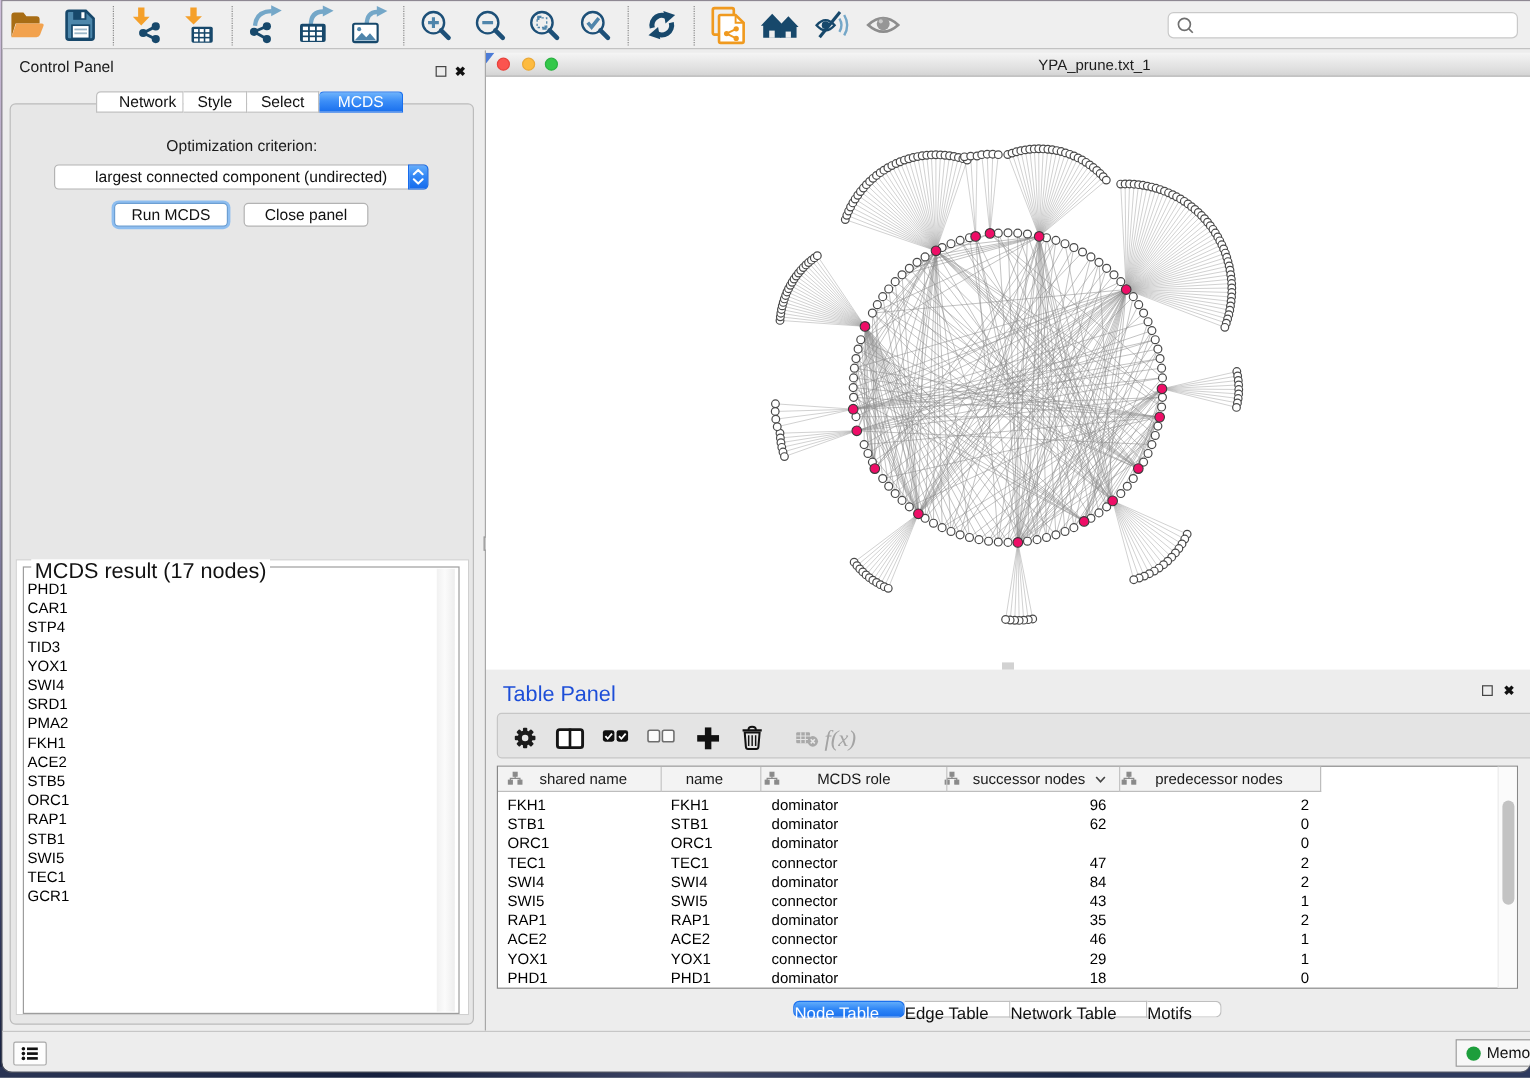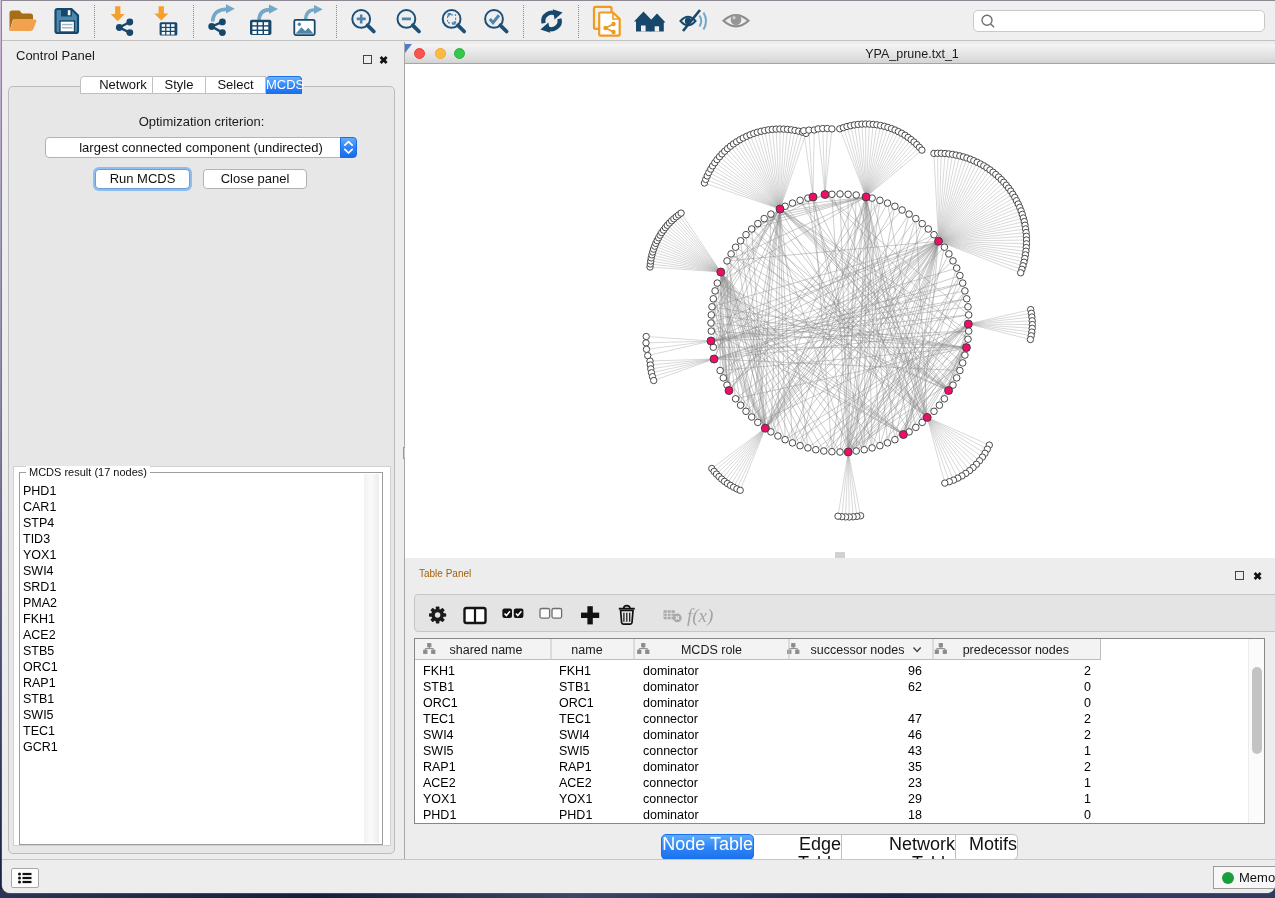--- a/index.html
+++ b/index.html
@@ -31,52 +31,52 @@
   #spinner{position:absolute;right:-1px;top:-1px;width:17px;height:21px;
            background:linear-gradient(180deg,#64adfb 0%,#2f85f5 50%,#176ced 100%);
            border:1px solid #176ced;border-radius:0 4px 4px 0;}
   .btn{position:absolute;height:20px;background:#fff;border:1px solid #b3b3b3;border-radius:4px;
        font-size:13px;color:#111;text-align:center;line-height:18px;}
   #runbtn{left:86px;top:82px;width:95px;box-shadow:0 0 0 2px #8ebef0;border-color:#6d9fd2;}
   #closebtn{left:194px;top:82px;width:104px;}
   #mcdspanel{position:absolute;left:4px;top:379px;width:378px;height:380px;background:#fff;
              border:1px solid #d0d0d0;}
   #fieldset{position:absolute;left:5px;top:5px;width:364px;height:373px;border:1px solid #9d9d9d;}
-  #legend{position:absolute;left:6px;top:-7px;background:#fff;padding:0 3px;font-size:11px;color:#111;}
+  #legend{position:absolute;left:6px;top:-7px;background:#fff;padding:0 3px;font-size:18px;color:#111;}
   #mcdslist{position:absolute;left:1px;top:10px;width:340px;}
   .mi{height:16px;line-height:16px;font-size:12.5px;color:#000;padding-left:2px;}
   #mscroll{position:absolute;left:344px;top:1px;width:15px;height:369px;
            background:linear-gradient(90deg,#f1f1f1,#fbfbfb 45%,#ededed);}
   #vdivider{position:absolute;left:402px;top:41px;width:1px;height:817px;background:#a8a8a8;}
   #nettitle{position:absolute;left:403px;top:43px;width:870px;height:20px;
             background:linear-gradient(180deg,#f5f5f5,#dcdcdc 80%,#d3d3d3);
             border-bottom:1px solid #a6a6a6;}
   #nettitle .t{position:absolute;left:72px;width:870px;text-align:center;top:3px;font-size:12.5px;color:#1d1d1d;}
   .tl{position:absolute;top:4px;width:11px;height:11px;border-radius:50%;}
   #netcanvas{position:absolute;left:403px;top:63px;width:870px;height:494px;background:#fff;}
-  #tptitle{position:absolute;left:417px;top:567px;font-size:10px;color:#a16207;text-align:center;}
+  #tptitle{position:absolute;left:417px;top:567px;font-size:18px;color:#1d4ed8;text-align:center;}
   #tptoolbar{position:absolute;left:412px;top:593px;width:932px;height:38px;background:#e4e4e4;
              border:1px solid #c6c6c6;border-radius:4px;}
   #thead{position:absolute;left:412px;top:637px;width:851px;height:186px;background:#fff;
          border:1px solid #888;}
   #theadrow{position:absolute;left:0;top:0;width:686px;height:21px;background:#f3f3f3;
             border-bottom:1px solid #bdbdbd;border-right:1px solid #bdbdbd;}
   #tbody{position:absolute;left:0;top:24px;width:686px;}
   .tr{position:relative;height:16px;line-height:16px;font-size:12.5px;color:#000;}
   .tr span{position:absolute;top:0;}
   .c1{left:8px;}
   .c2{left:144px;}
   .c3{left:228px;}
   .c4{left:0;width:507px;text-align:right;}
   .c5{left:0;width:676px;text-align:right;}
   #tscroll{position:absolute;left:833px;top:0;width:16px;height:184px;background:#fbfbfb;border-left:1px solid #ececec;}
   #tthumb{position:absolute;left:3px;top:28px;width:10px;height:87px;background:#c3c3c3;border-radius:5px;}
   #btabs{position:absolute;left:659px;top:833px;height:21px;display:flex;}
-  .btab{height:26px;line-height:19px;font-size:18px;color:#111;background:#fff;
-        border:1px solid #bfbfbf;border-left:none;text-align:right;}
+  .btab{height:14px;line-height:19px;font-size:14px;color:#111;background:#fff;
+        border:1px solid #bfbfbf;border-left:none;text-align:left;}
   .btab:first-child{border-left:1px solid #bfbfbf;border-radius:5px 0 0 5px;}
   .btab:last-child{border-radius:0 5px 5px 0;}
   .btab.sel{background:linear-gradient(180deg,#61acfa 0%,#2f86f6 50%,#1a71ef 100%);color:#fff;
             border-color:#1a70ee;border-radius:5px;}
   #statusbar{position:absolute;left:0;top:858px;width:1273px;height:34px;background:#ededed;
              border-top:1px solid #c6c6c6;}
   #listbtn{position:absolute;left:9px;top:8px;width:28px;height:20px;background:#fdfdfd;
            border:1px solid #a8a8a8;border-radius:2px;}
   #membtn{position:absolute;left:1188px;top:6px;width:75px;height:23px;background:#f7f7f7;
           border:1px solid #9b9b9b;font-size:13px;color:#111;margin-left:23px;}
@@ -192,21 +192,21 @@
     <div class="sep" style="left:576px;"></div>
   </div>
 
   <div id="cptitle">Control Panel</div>
   <div class="winbtn-sq" style="left:361px;top:54px;"></div>
   <div class="winbtn-x" style="left:377px;top:54px;">✖</div>
   <div id="tabs">
     <div class="tab" style="width:73px;padding-left:13px;">Network</div>
       <div class="tab" style="width:53px;">Style</div>
       <div class="tab" style="width:60px;">Select</div>
-      <div class="tab sel" style="width:36px;">MCDS</div>
+      <div class="tab sel" style="width:70px;">MCDS</div>
   </div>
   <div id="tabpane">
     <div id="dropdown">largest connected component (undirected)
       <div id="spinner">
         <svg width="15" height="19" viewBox="0 0 15 19">
           <path d="M3.8 7.2 L7.5 3.6 L11.2 7.2" fill="none" stroke="#fff" stroke-width="1.7" stroke-linecap="round" stroke-linejoin="round"></path>
           <path d="M3.8 11.4 L7.5 15 L11.2 11.4" fill="none" stroke="#fff" stroke-width="1.7" stroke-linecap="round" stroke-linejoin="round"></path>
         </svg>
       </div>
     </div>
@@ -1080,42 +1080,42 @@
           <span class="c1">TEC1</span>
           <span class="c2">TEC1</span>
           <span class="c3">connector</span>
           <span class="c4">47</span>
           <span class="c5">2</span>
         </div>
 <div class="tr">
           <span class="c1">SWI4</span>
           <span class="c2">SWI4</span>
           <span class="c3">dominator</span>
-          <span class="c4">46</span>
+          <span class="c4">84</span>
           <span class="c5">2</span>
         </div>
 <div class="tr">
           <span class="c1">SWI5</span>
           <span class="c2">SWI5</span>
           <span class="c3">connector</span>
           <span class="c4">43</span>
           <span class="c5">1</span>
         </div>
 <div class="tr">
           <span class="c1">RAP1</span>
           <span class="c2">RAP1</span>
           <span class="c3">dominator</span>
           <span class="c4">35</span>
           <span class="c5">2</span>
         </div>
 <div class="tr">
           <span class="c1">ACE2</span>
           <span class="c2">ACE2</span>
           <span class="c3">connector</span>
-          <span class="c4">23</span>
+          <span class="c4">46</span>
           <span class="c5">1</span>
         </div>
 <div class="tr">
           <span class="c1">YOX1</span>
           <span class="c2">YOX1</span>
           <span class="c3">connector</span>
           <span class="c4">29</span>
           <span class="c5">1</span>
         </div>
 <div class="tr">

